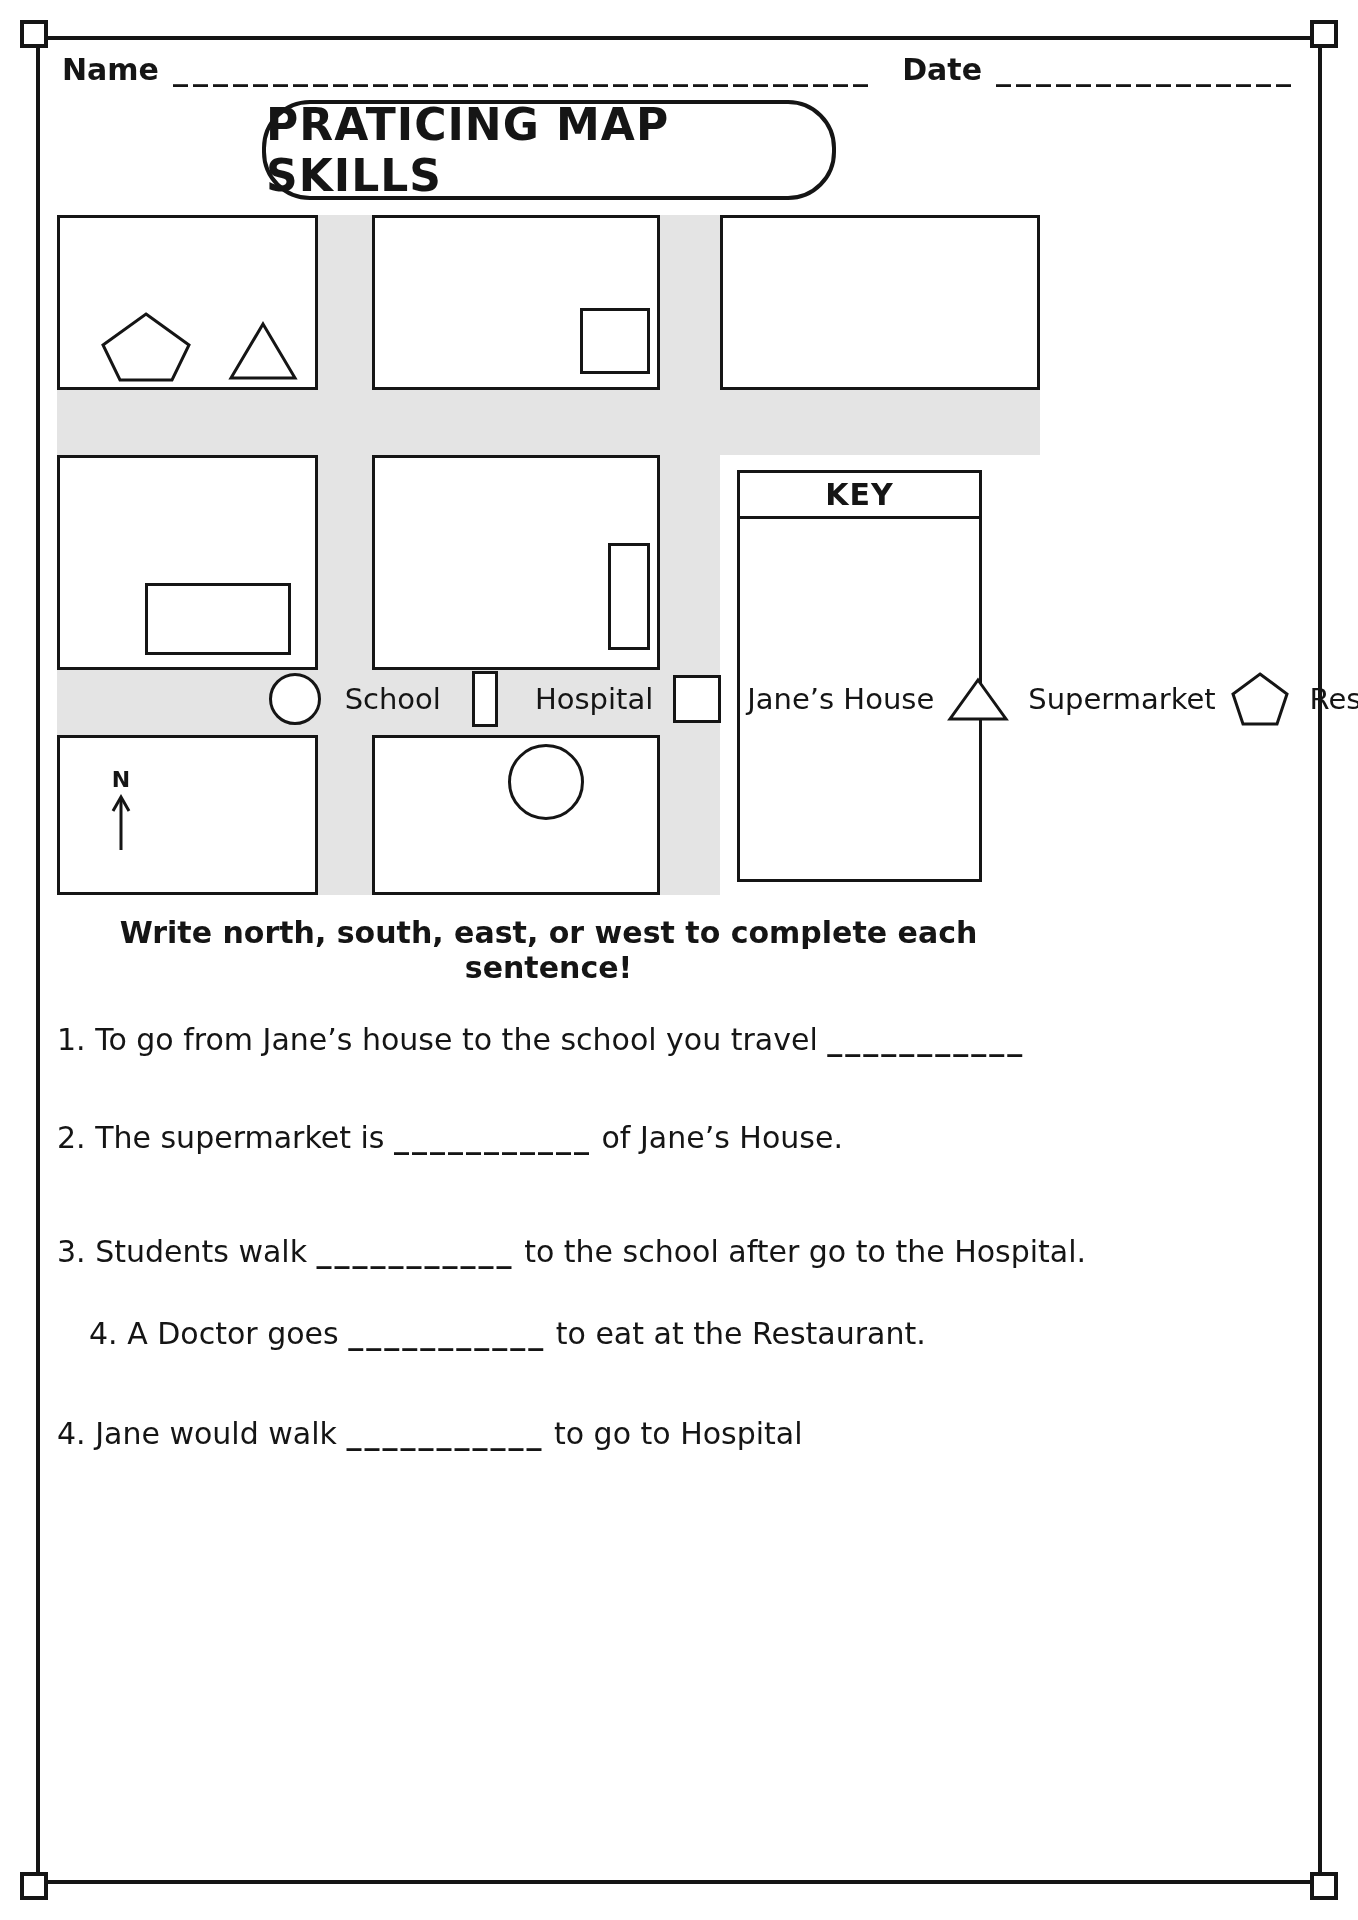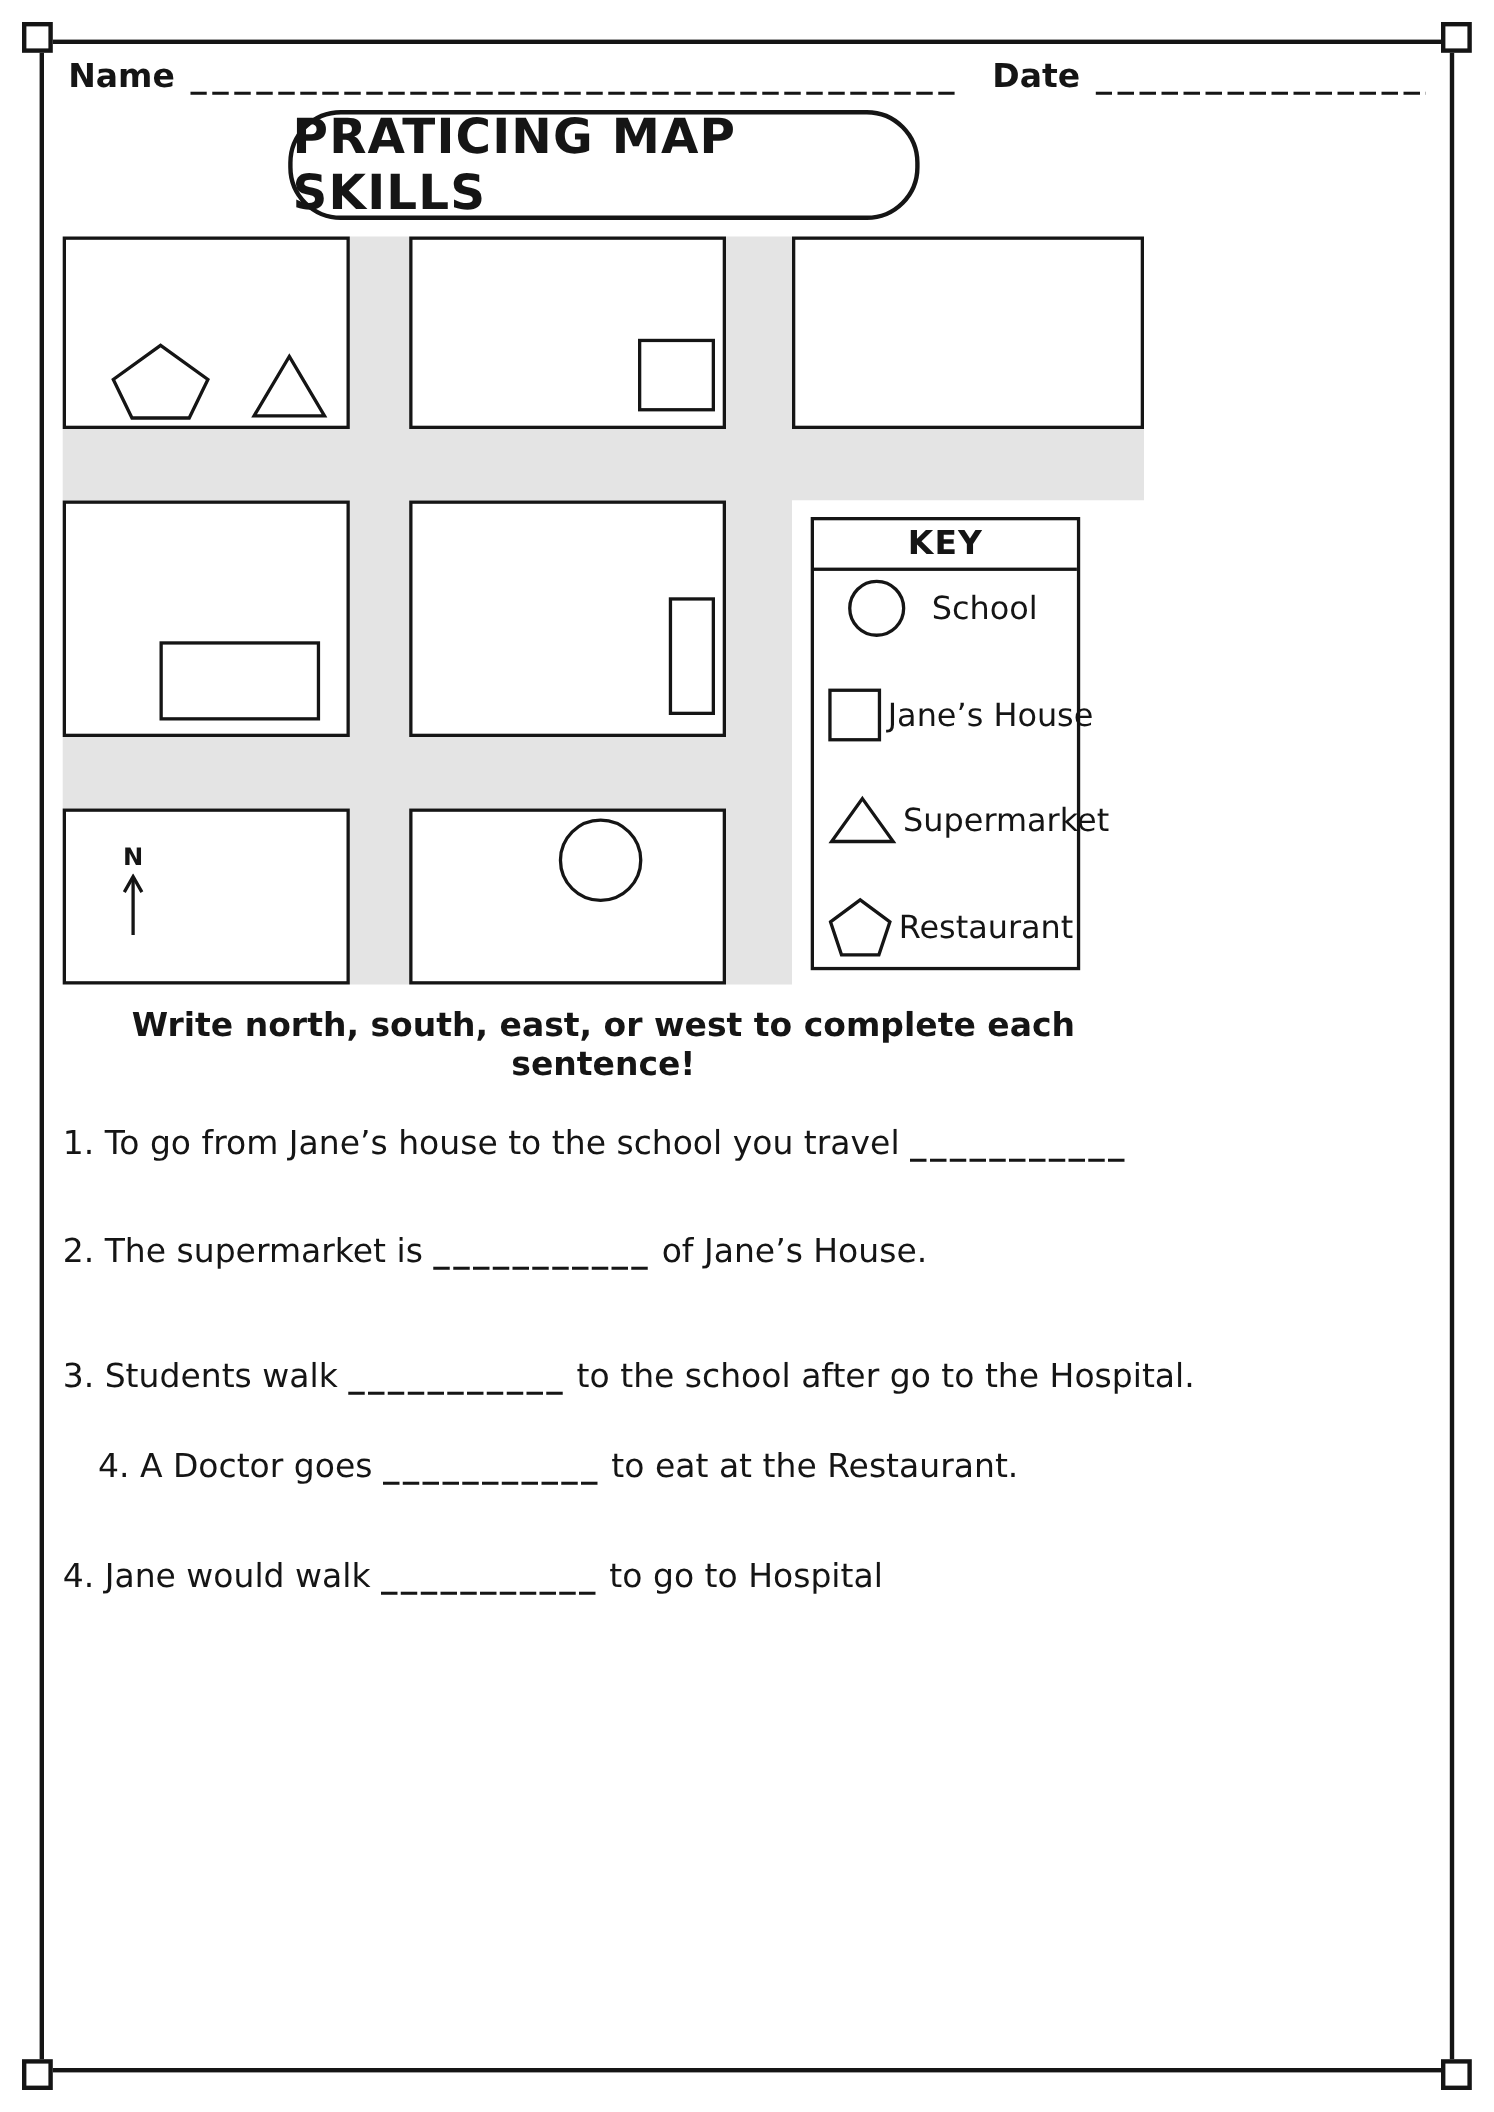--- a/index.html
+++ b/index.html
@@ -60,21 +60,21 @@
 
   .compass { position:absolute; left:44px; top:552px; width:40px; text-align:center; }
   .compass-n { font-size:22px; font-weight:600; margin-bottom:2px; }
 
   
   .key-box { position:absolute; left:680px; top:255px; width:245px; height:412px;
     border:3px solid #151515; background:#ffffff; display:flex; flex-direction:column; }
   .key-header { height:46px; border-bottom:3px solid #151515;
     display:flex; align-items:center; justify-content:center;
     font-size:30px; font-weight:600; letter-spacing:1px; }
-  .key-items { flex:1; display:flex; flex-direction:column; justify-content:space-between; padding:8px 13px; }
+  .key-items { flex:1; display:flex; flex-direction:row; justify-content:center; padding:8px 13px; }
   .key-item { display:flex; align-items:center; }
   .key-symbol { width:88px; display:flex; align-items:center; justify-content:center; }
   .key-label { font-size:29px; font-weight:500; margin-left:6px; white-space:nowrap; }
   .sym-circle { width:52px; height:52px; border:3px solid #151515; border-radius:50%; background:#fff; display:block; }
   .sym-hrect  { width:26px; height:56px; border:3px solid #151515; background:#fff; display:block; }
   .sym-square { width:48px; height:48px; border:3px solid #151515; background:#fff; display:block; }
 
   
   .instruction { position:absolute; left:57px; top:915px; width:983px; text-align:center;
     font-size:30px; font-weight:600; }
@@ -142,20 +142,26 @@
       <div class="key-header">KEY</div>
       <div class="key-items">
 
         <div class="key-item">
           <span class="key-symbol">
               <span class="sym-circle"></span>
             </span>
           <span class="key-label">School</span>
         </div>
 
+        <div class="key-item">
+          <span class="key-symbol">
+              <span class="sym-hrect"></span>
+            </span>
+          <span class="key-label">Hospital</span>
+        </div>
 
         <div class="key-item">
           <span class="key-symbol">
               <span class="sym-square"></span>
             </span>
           <span class="key-label">Jane’s House</span>
         </div>
 
         <div class="key-item">
           <span class="key-symbol">

